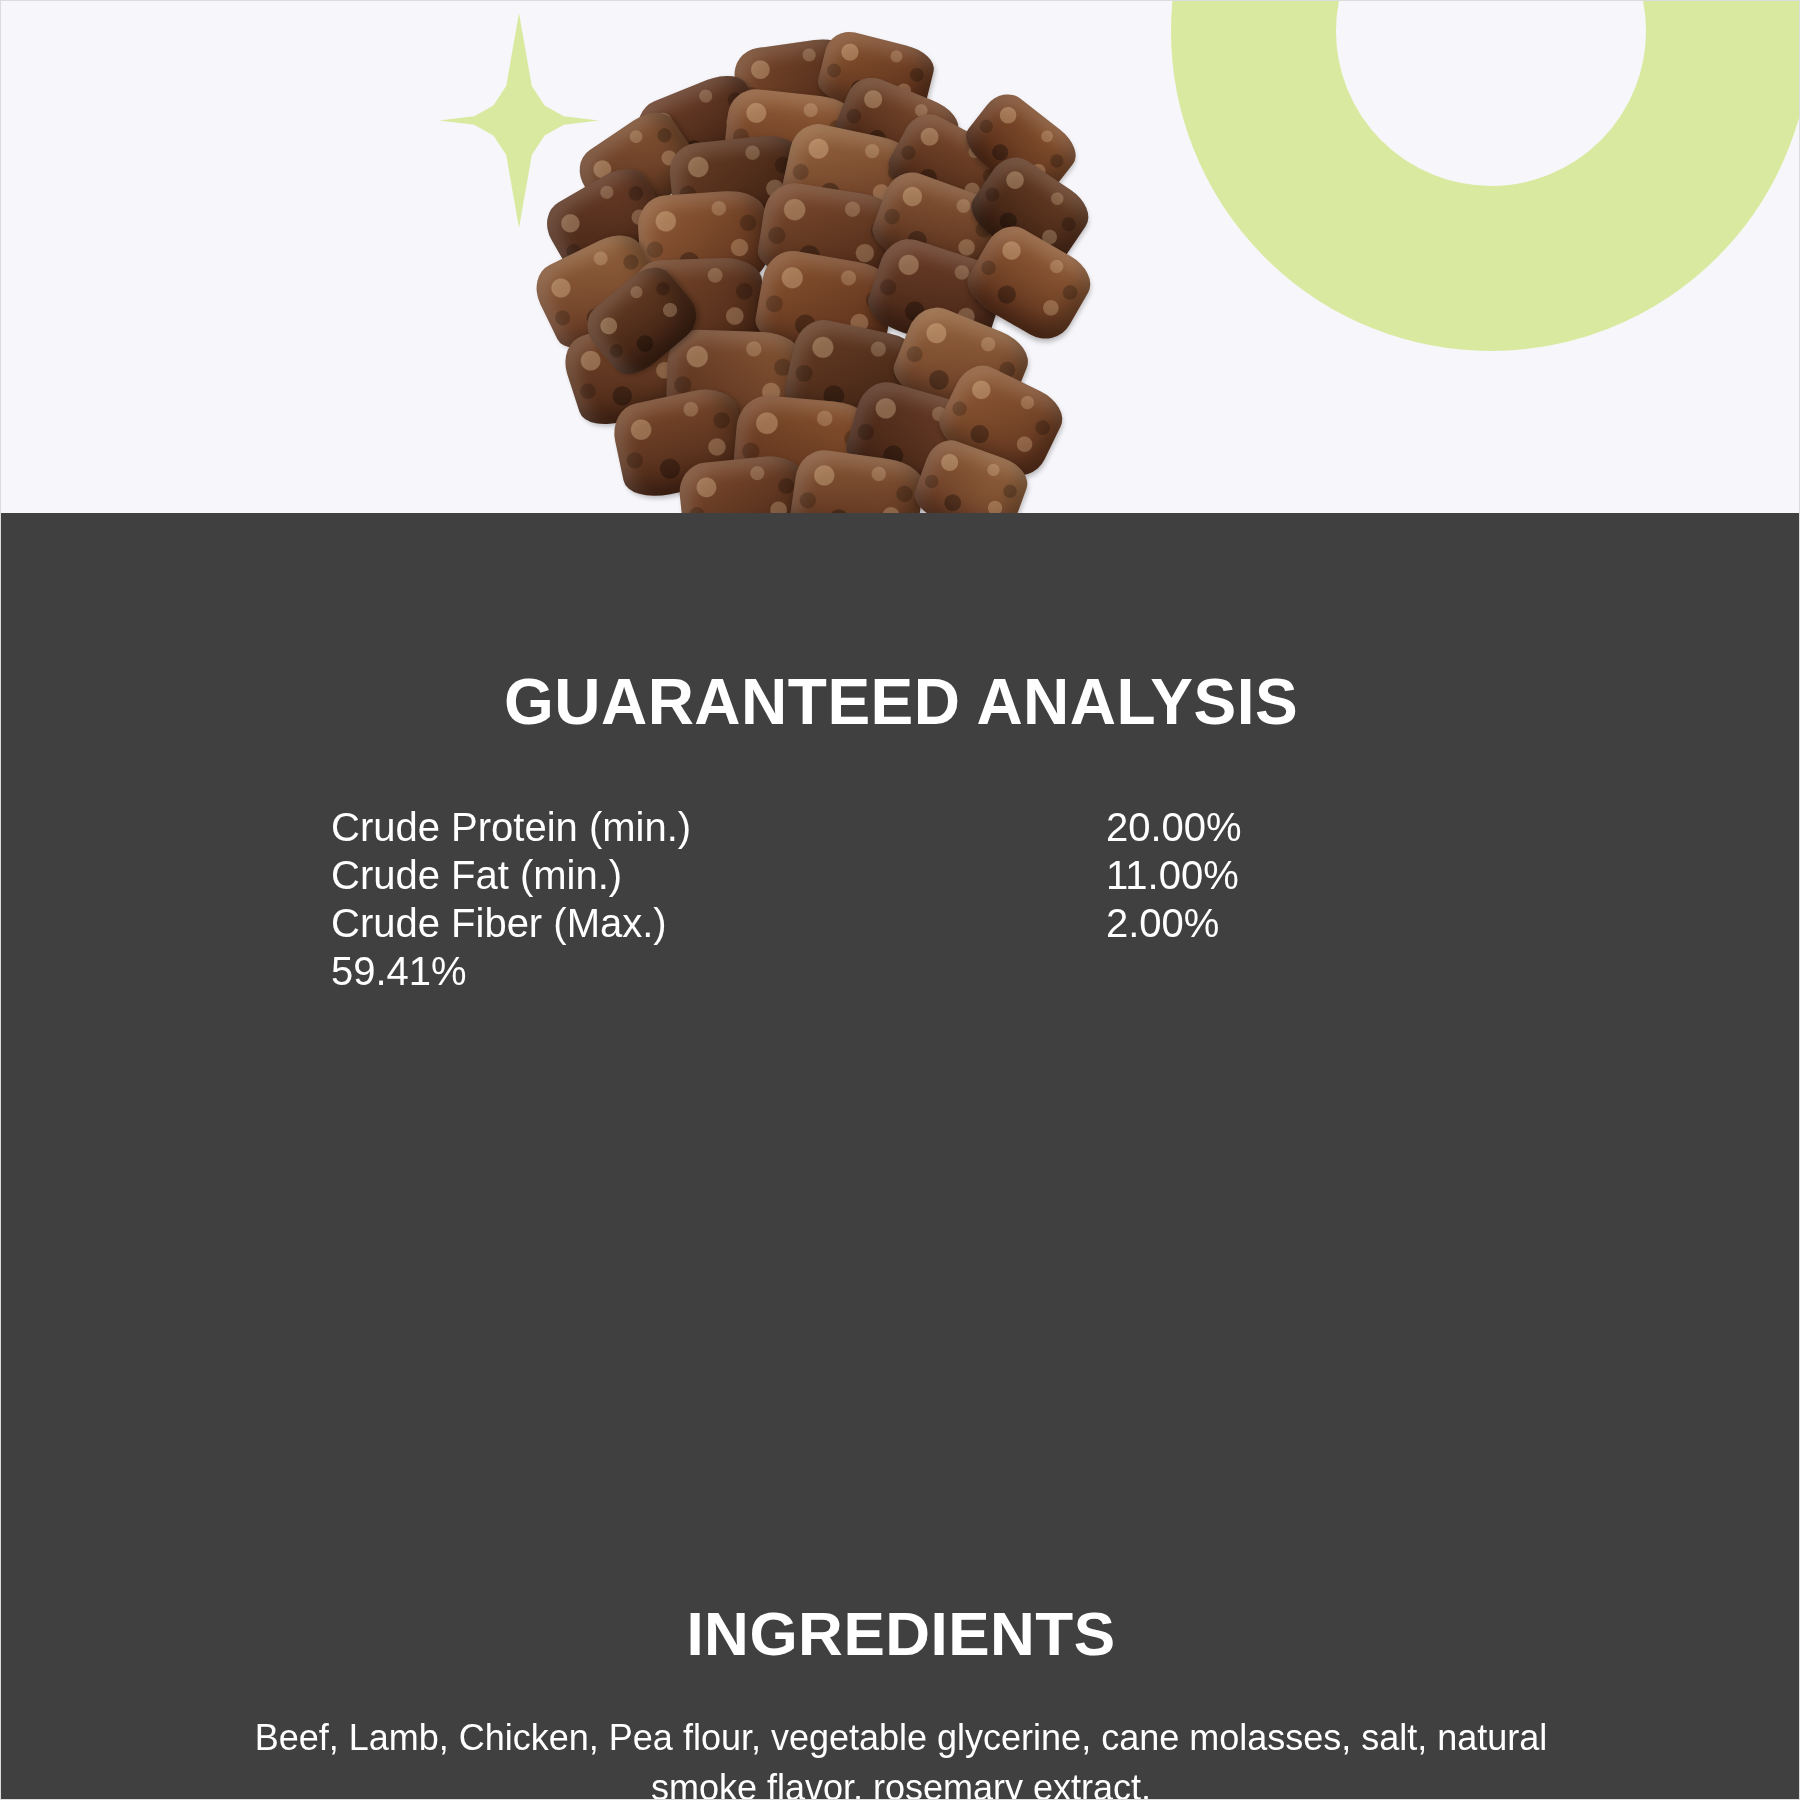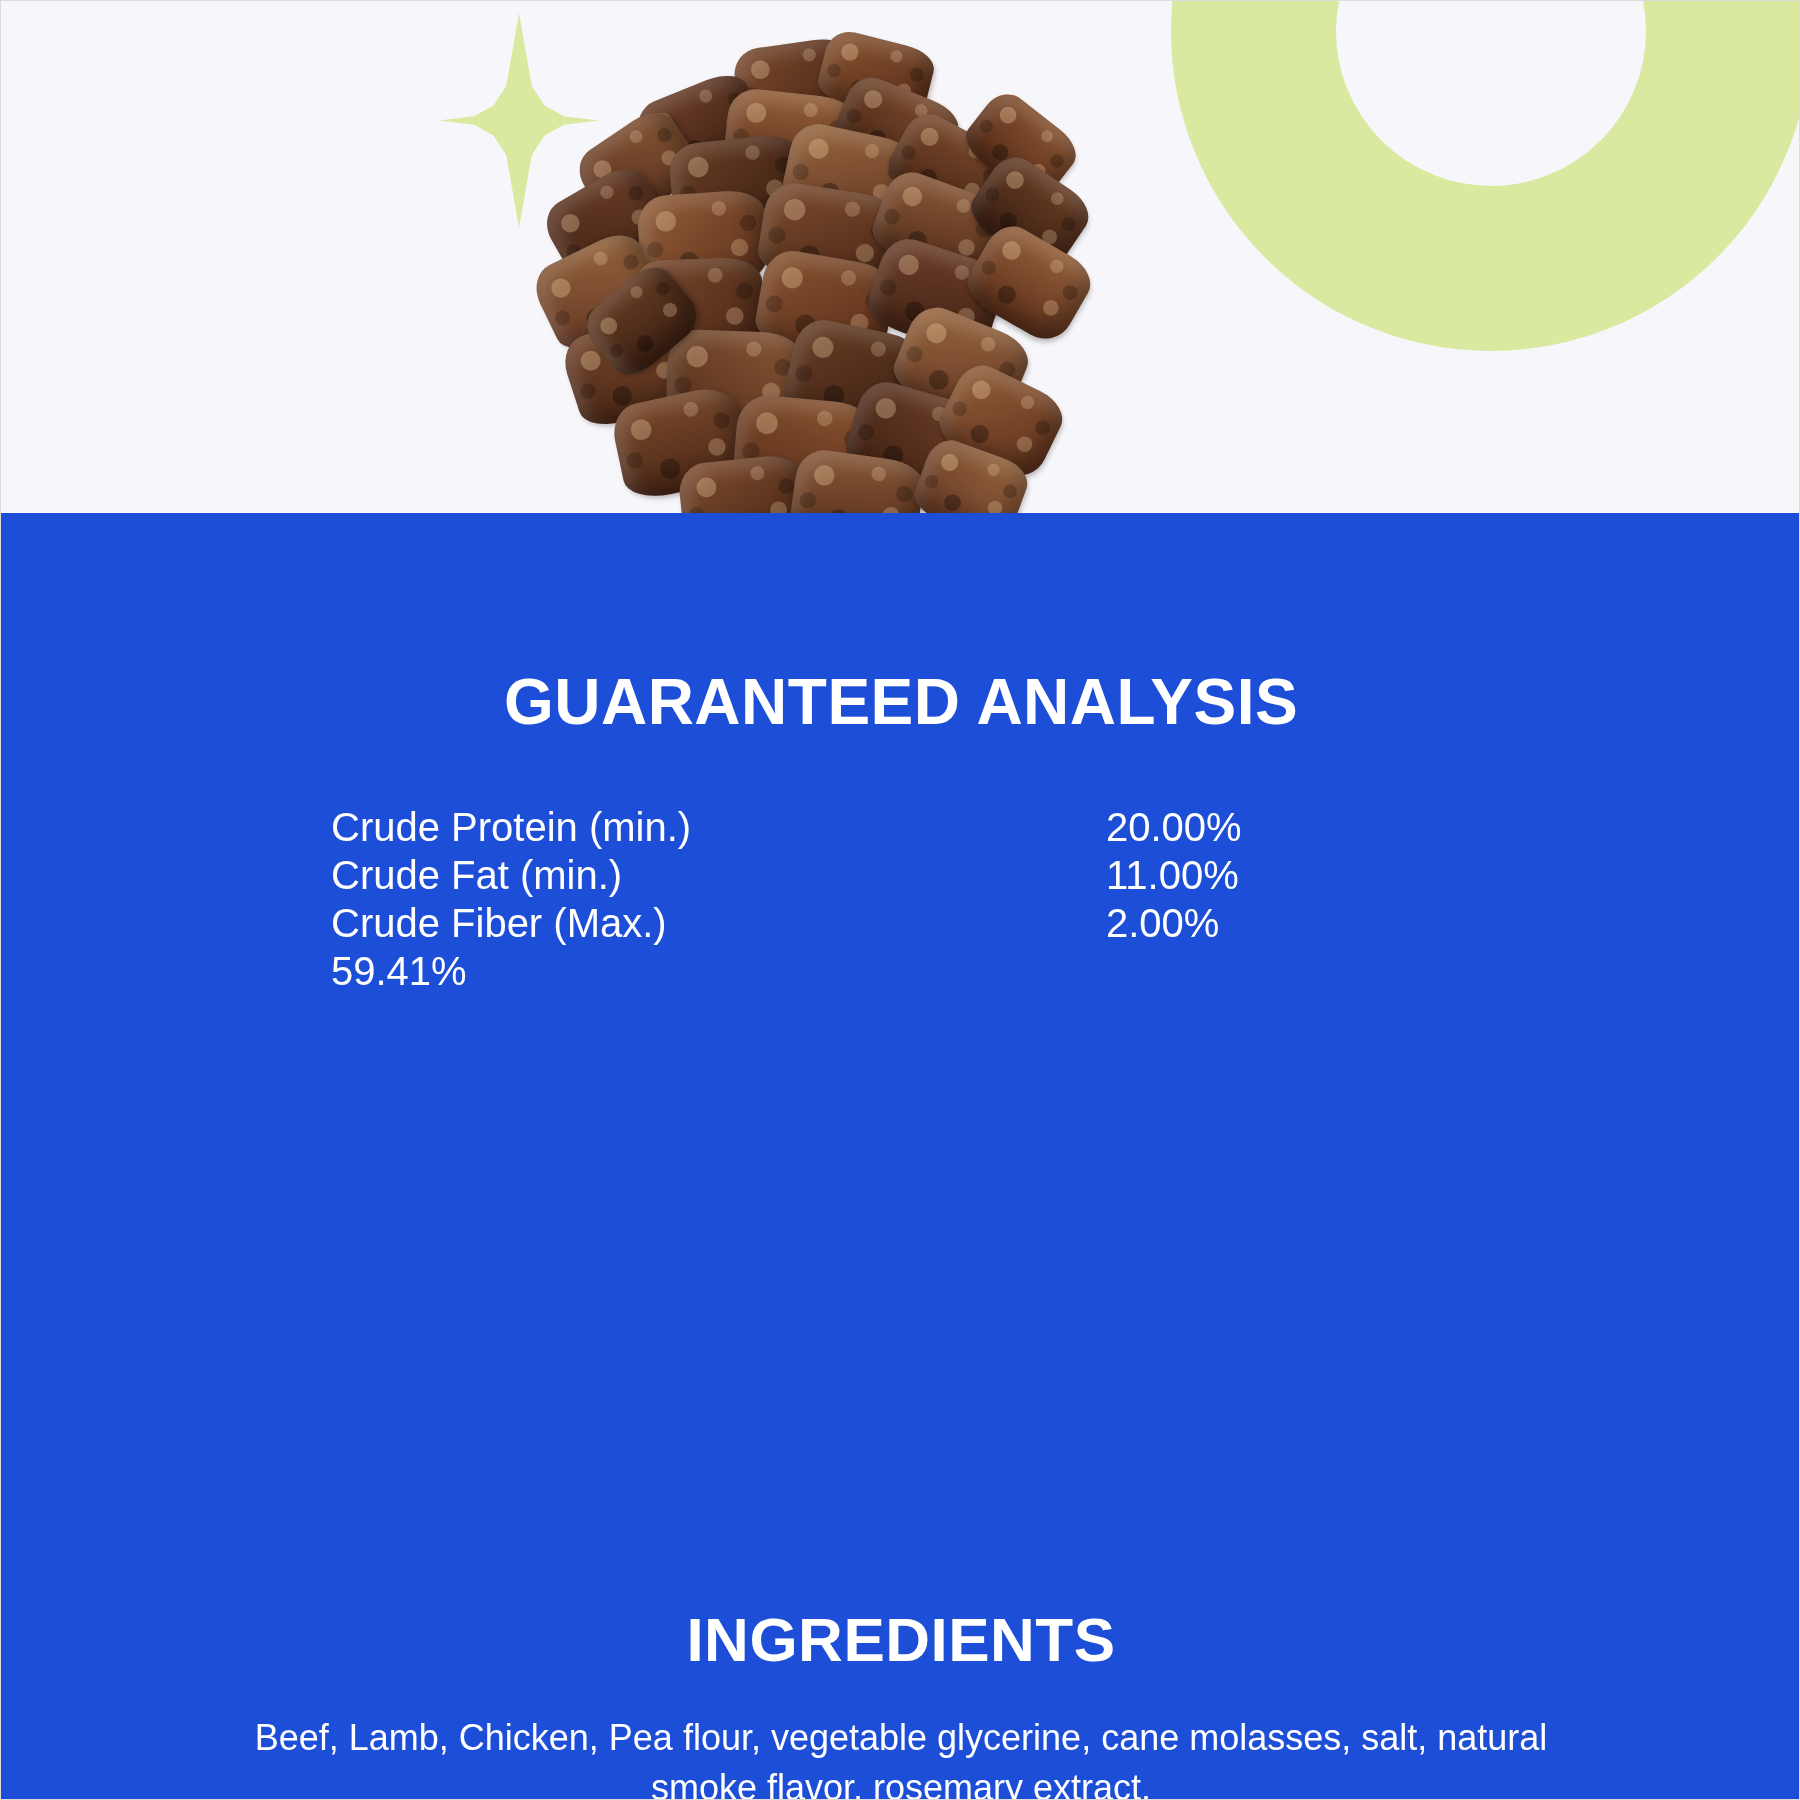--- a/index.html
+++ b/index.html
@@ -91,21 +91,21 @@
       radial-gradient(circle at 12% 58%, rgba(0,0,0,0.20) 0 6%, transparent 7%);
   }
 
   
   .green-panel {
     position: absolute;
     left: 0;
     top: 512px;
     width: 1800px;
     height: 1288px;
-    background: #1d4ed8;
+    background: #404040;
   }
 
   
   .section-title {
     text-align: center;
     color: #ffffff;
     font-weight: 700;
     letter-spacing: 0.5px;
   }
   #ga-title {
@@ -116,21 +116,20 @@
     font-size: 64px;
     line-height: 1;
   }
   #ing-title {
     position: absolute;
     left: 0;
     top: 1090px;
     width: 1800px;
     font-size: 62px;
     line-height: 1;
-    margin-top: 6px;
   }
 
   
   .ga-table {
     position: absolute;
     left: 330px;
     top: 290px;
     width: 1300px;
   }
   .ga-row {

